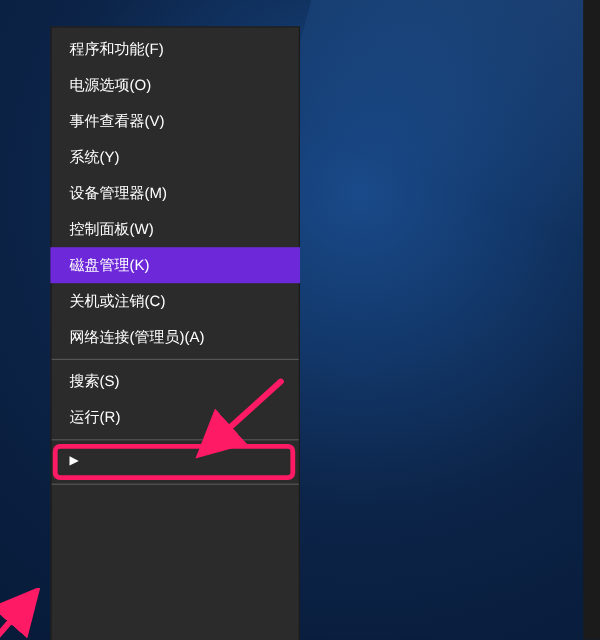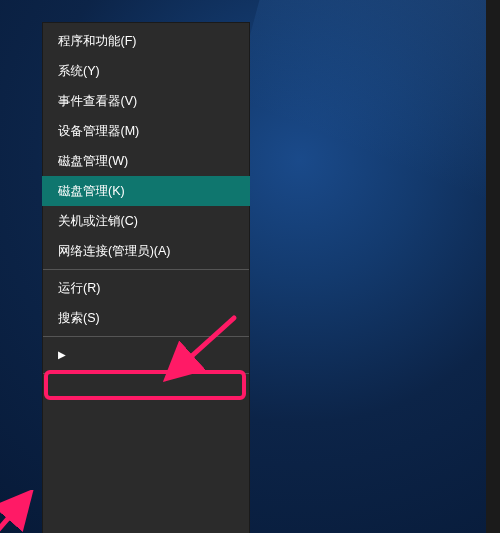--- a/index.html
+++ b/index.html
@@ -37,21 +37,21 @@
     margin-top:22px;
   }
   .menu-item{
     height:30px;line-height:30px;
     padding:0 16px;
     white-space:nowrap;
     cursor:default;
     display:flex;align-items:center;justify-content:space-between;
   }
   .menu-item.hover{
-    background:#0f766e;
+    background:#6d28d9;
   }
   .separator{
     height:1px;margin:3px 1px;
     background:#555;
   }
   .submenu-arrow{
     font-size:10px;color:#fff;
   }
 
   
@@ -78,48 +78,51 @@
   <div class="light-ray"></div>
 </div>
 <div class="right-strip"></div>
 
 <div class="winx-menu">
 
   <div class="menu-item">
       <span>程序和功能(F)</span>
     </div>
   <div class="menu-item">
-      <span>系统(Y)</span>
+      <span>电源选项(O)</span>
     </div>
   <div class="menu-item">
       <span>事件查看器(V)</span>
     </div>
   <div class="menu-item">
+      <span>系统(Y)</span>
+    </div>
+  <div class="menu-item">
       <span>设备管理器(M)</span>
     </div>
   <div class="menu-item">
-      <span>磁盘管理(W)</span>
+      <span>控制面板(W)</span>
     </div>
   <div class="menu-item hover">
       <span>磁盘管理(K)</span>
     </div>
   <div class="menu-item">
       <span>关机或注销(C)</span>
     </div>
   <div class="menu-item">
       <span>网络连接(管理员)(A)</span>
     </div>
 
   <div class="separator"></div>
 
   <div class="menu-item">
-      <span>运行(R)</span>
+      <span>搜索(S)</span>
     </div>
   <div class="menu-item">
-      <span>搜索(S)</span>
+      <span>运行(R)</span>
     </div>
 
   <div class="separator"></div>
 
   <div class="menu-item">
     <span class="submenu-arrow">▶</span>
   </div>
 
   <div class="separator"></div>
 

